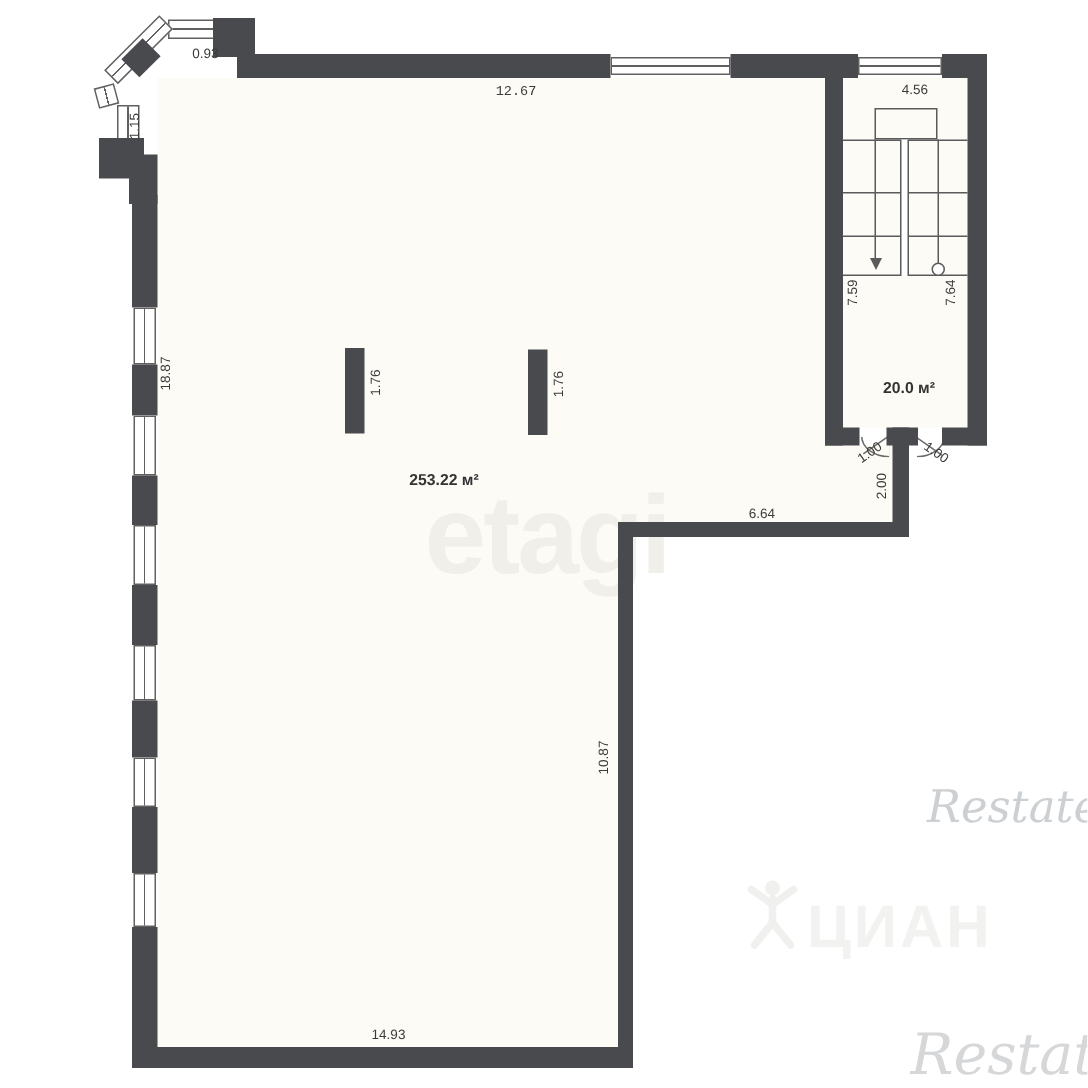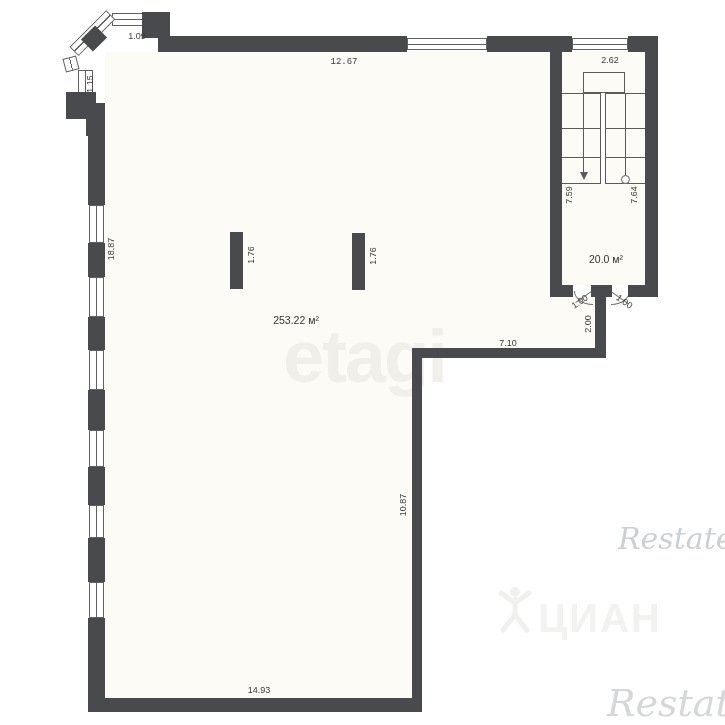--- a/index.html
+++ b/index.html
@@ -26,21 +26,21 @@
   .door-leaf{height:1px;background:#6a6a6a;transform-origin:0 0;}
   .door-arc-l{border-left:1px solid #6a6a6a;border-bottom:1px solid #6a6a6a;
               border-radius:0 0 0 100%;background:transparent;}
   .door-arc-r{border-right:1px solid #6a6a6a;border-bottom:1px solid #6a6a6a;
               border-radius:0 0 100% 0;background:transparent;}
 
   .dim{font-size:9px;color:#3b3b3b;white-space:nowrap;transform:translate(-50%,-50%);line-height:1;}
   .dim.r90{transform:translate(-50%,-50%) rotate(-90deg);}
   .dim.rneg{transform:translate(-50%,-50%) rotate(-35deg);}
   .dim.rpos{transform:translate(-50%,-50%) rotate(35deg);}
-  .area{font-size:10.5px;font-weight:normal;color:#333;white-space:nowrap;transform:translate(-50%,-50%);}
+  .area{font-size:10.5px;font-weight:bold;color:#333;white-space:nowrap;transform:translate(-50%,-50%);}
 
   .wm-etagi{font-size:74px;font-weight:bold;letter-spacing:-2px;color:#f0efe9;line-height:1;}
   .wm-cian{font-size:40px;font-weight:bold;color:#f2f2f1;line-height:1;letter-spacing:2px;}
   .wm-restate{font-family:"DejaVu Serif",serif;font-style:italic;color:#cdd0d3;line-height:1;white-space:nowrap;}
   .wm-restate.mid{font-size:30px;}
   .wm-restate.bot{font-size:38px;color:#d6d7d9;}
 </style>
 </head>
 <body>
 
@@ -118,32 +118,32 @@
 
   <div class="wall" style="left:550px;top:36px;width:12px;height:261px;"></div>
   <div class="wall" style="left:645px;top:36px;width:13px;height:261px;"></div>
   <div class="wall" style="left:550px;top:285px;width:23px;height:12px;"></div>
   <div class="wall" style="left:591px;top:285px;width:21px;height:12px;"></div>
   <div class="wall" style="left:628px;top:285px;width:30px;height:12px;"></div>
 
   <div class="col" style="left:230px;top:232px;width:13px;height:57px;"></div>
   <div class="col" style="left:352px;top:233px;width:13px;height:57px;"></div>
 
-  <div class="dim" style="left:137px;top:36px;">1.09</div>
+  <div class="dim" style="left:137px;top:36px;">0.93</div>
   <div class="dim" style="left:344px;top:62px;font-family:Liberation Mono, monospace;">12.67</div>
-  <div class="dim" style="left:610px;top:60px;">2.62</div>
+  <div class="dim" style="left:610px;top:60px;">4.56</div>
   <div class="dim r90" style="left:90px;top:84px;">1.15</div>
   <div class="dim r90" style="left:111px;top:249px;">18.87</div>
   <div class="dim r90" style="left:251px;top:255px;">1.76</div>
   <div class="dim r90" style="left:373px;top:256px;">1.76</div>
   <div class="dim r90" style="left:569px;top:195px;">7.59</div>
   <div class="dim r90" style="left:634px;top:195px;">7.64</div>
   <div class="dim rneg" style="left:580px;top:302px;">1.00</div>
   <div class="dim rpos" style="left:624px;top:302px;">1.00</div>
   <div class="dim r90" style="left:588px;top:324px;">2.00</div>
-  <div class="dim" style="left:508px;top:343px;">7.10</div>
+  <div class="dim" style="left:508px;top:343px;">6.64</div>
   <div class="dim r90" style="left:403px;top:505px;">10.87</div>
   <div class="dim" style="left:259px;top:690px;">14.93</div>
 
   <div class="area" style="left:296px;top:320px;">253.22 м²</div>
   <div class="area" style="left:606px;top:259px;">20.0 м²</div>
 
 </div>
 
 </body></html>

